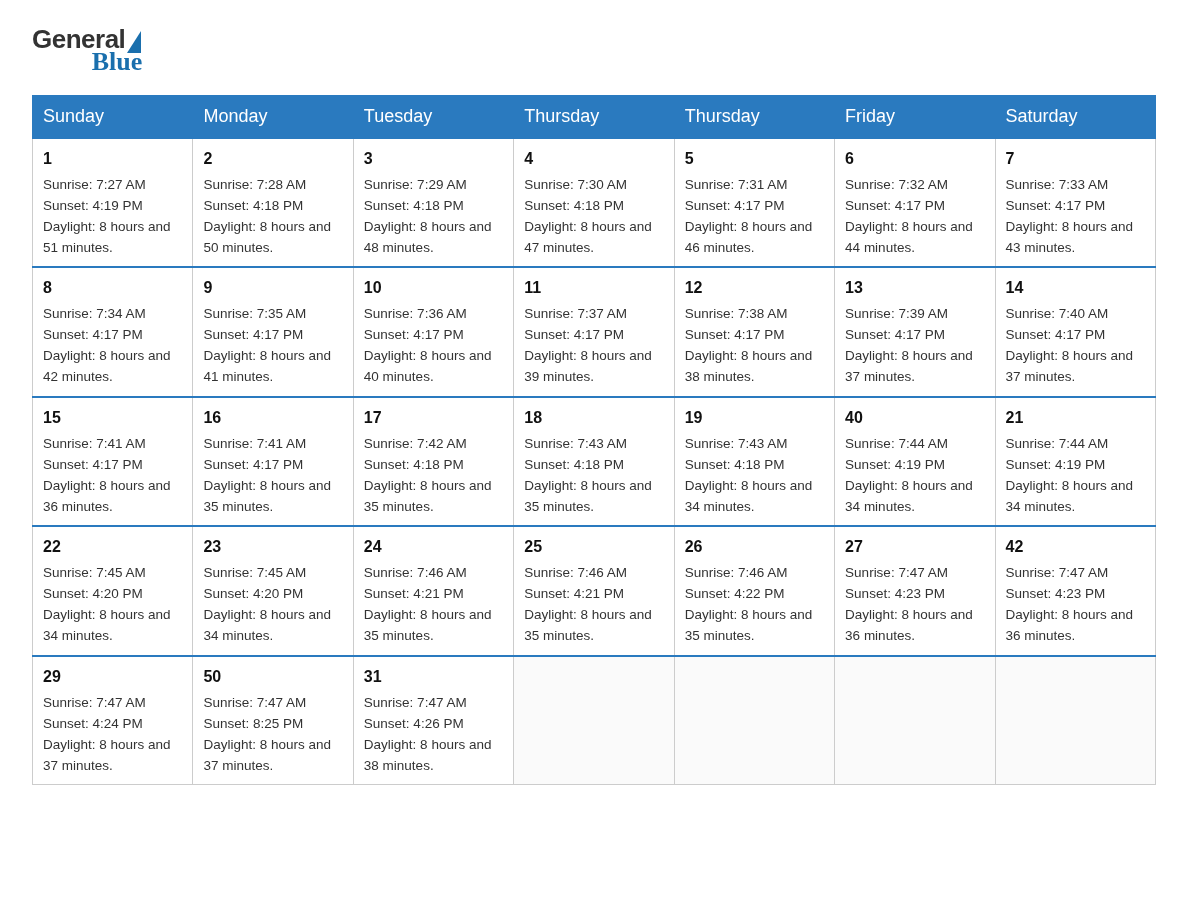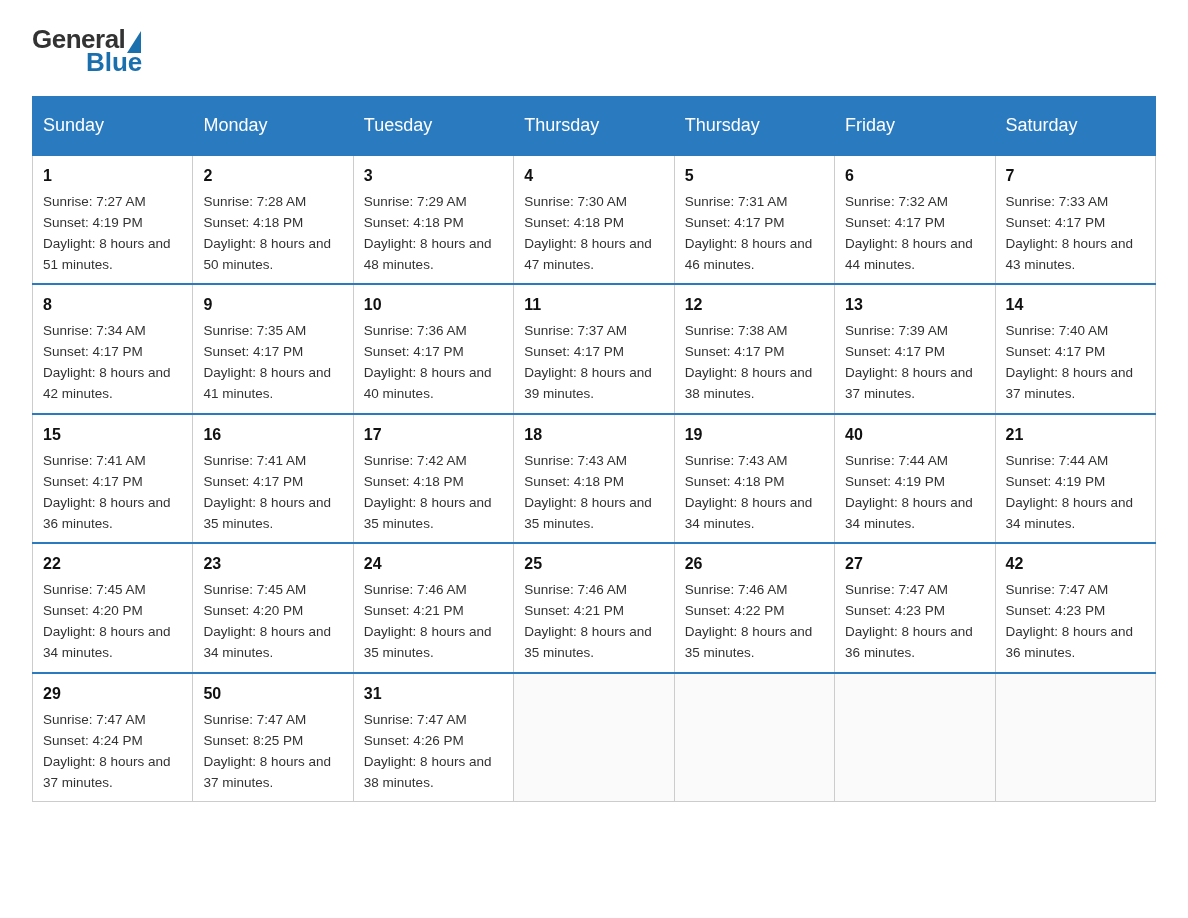--- a/index.html
+++ b/index.html
@@ -37,21 +37,21 @@
     }
     .calendar {
       width: 100%;
       border-collapse: collapse;
     }
     .calendar th {
       background-color: #2a7abf;
       color: #fff;
       font-size: 18px;
       font-weight: normal;
-      padding: 18px 10px;
+      padding: 10px 10px;
       text-align: left;
       border: 1px solid #2a7abf;
       margin-top: 36px;
     }
     .calendar td {
       border: 1px solid #ccc;
       vertical-align: top;
       padding: 8px 10px;
       width: 14.28%;
       min-height: 100px;
@@ -102,20 +102,21 @@
       color: #1a6fad;
       margin-left: 1px;
     }
     .logo-line2 {
       font-size: 26px;
       font-weight: bold;
       color: #1a6fad;
       margin-left: 38px;
       margin-top: -8px;
       display: block;
+      font-family: Liberation Serif, serif;
     }
   </style>
 </head>
 <body>
 
 <div class="header-row">
   <div class="logo">
     <div class="logo-wrapper">
       <span class="logo-text-general">General</span>
       <span class="logo-arrow"></span>

